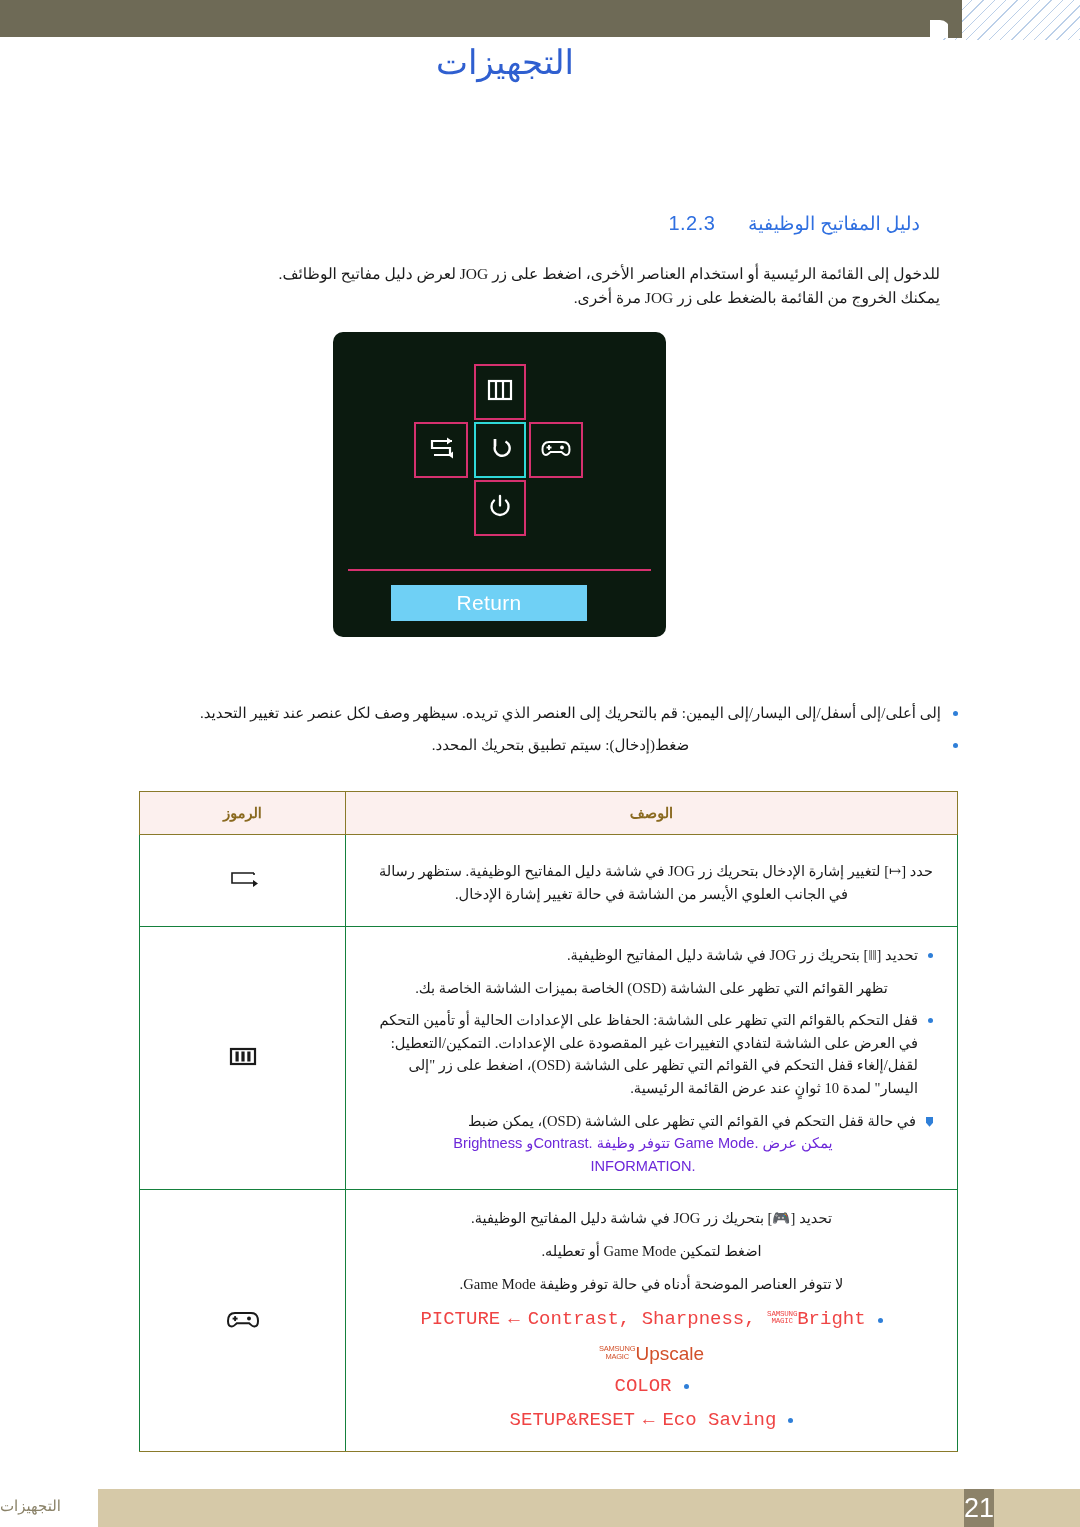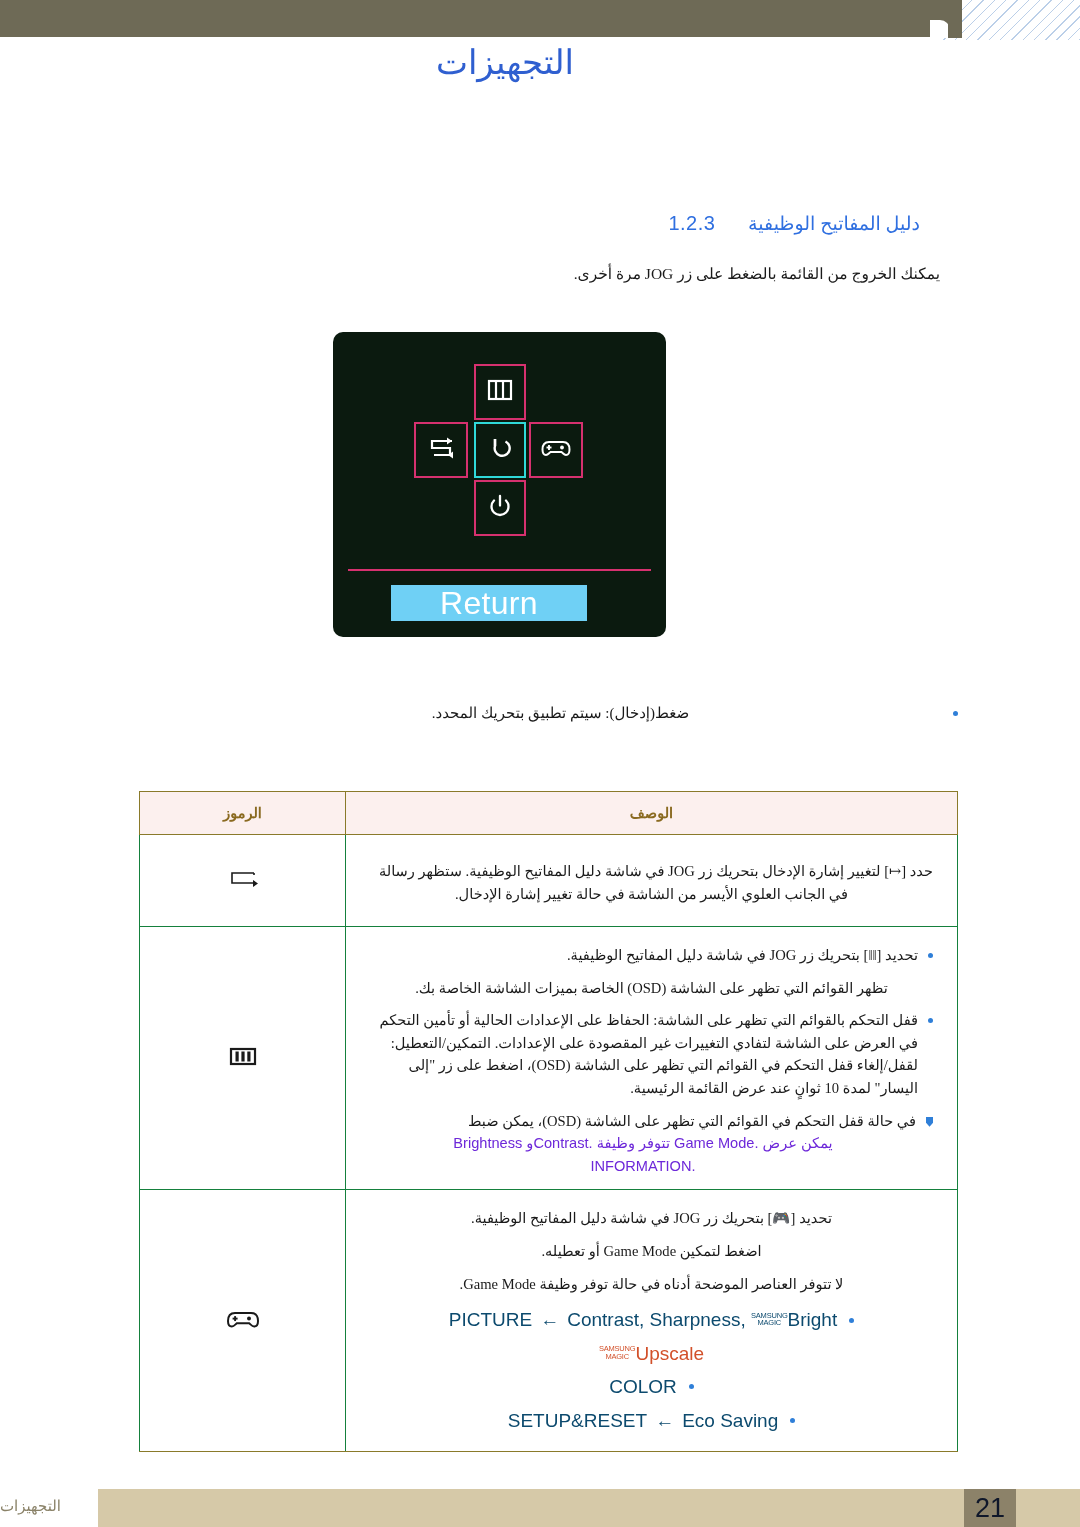--- a/index.html
+++ b/index.html
@@ -167,21 +167,21 @@
   }
   .osd-return {
     position: absolute;
     left: 58px;
     top: 253px;
     width: 196px;
     height: 36px;
     background: #6fd0f5;
     color: #ffffff;
     font-family: "Liberation Sans", sans-serif;
-    font-size: 32px;
+    font-size: 21px;
     display: flex;
     align-items: center;
     justify-content: center;
     direction: ltr;
     letter-spacing: 0.3px;
   }
 
   
   .notes {
     position: absolute;
@@ -301,22 +301,22 @@
     margin-bottom: 4px;
     direction: rtl;
   }
   .menu-dot {
     flex: 0 0 auto;
     width: 5px; height: 5px;
     background: #2f7fd8; border-radius: 50%;
     margin-left: 12px;
   }
   .menu-text {
-    color: #0c4a6e;
-    font-family: Liberation Sans, sans-serif;
+    color: #ef4444;
+    font-family: Liberation Mono, monospace;
     font-size: 19px;
     direction: ltr;
     unicode-bidi: embed;
     white-space: nowrap;
   }
   .mg {
     display: inline-block;
     font-size: 7.5px;
     line-height: 7.5px;
     text-align: center;
@@ -349,24 +349,24 @@
     left: 98px;
     top: 1489px;
     width: 982px;
     height: 38px;
     background: #d6c9a8;
   }
   .footer-pagebox {
     position: absolute;
     left: 964px;
     top: 1489px;
-    width: 52px;
+    width: 30px;
     height: 38px;
     background: #8c8269;
-    color: #0f172a;
+    color: #ffffff;
     font-family: "Liberation Sans", sans-serif;
     font-size: 27px;
     display: flex;
     align-items: center;
     justify-content: center;
   }
   .footer-label {
     position: absolute;
     left: 0;
     top: 1497px;
@@ -396,20 +396,21 @@
 <div class="page-title">
   <span class="page-title-inner">التجهيزات</span>
 </div>
 
 <div class="section-heading">
   <span class="label">دليل المفاتيح الوظيفية</span>
   <span class="num">1.2.3</span>
 </div>
 
 <div class="intro">
+  <span class="ln">للدخول إلى القائمة الرئيسية أو استخدام العناصر الأخرى، اضغط على زر JOG لعرض دليل مفاتيح الوظائف.</span>
   <span class="ln">يمكنك الخروج من القائمة بالضغط على زر JOG مرة أخرى.</span>
 </div>
 
 <div class="osd">
   <div class="osd-cross">
 
     <div class="osd-key key-up">
       <span>
         <svg width="26" height="22" viewBox="0 0 26 22">
           <rect x="2" y="2" width="22" height="18" fill="none" stroke="#ffffff" stroke-width="2.2"></rect>
@@ -457,20 +458,24 @@
         </svg>
       </span>
     </div>
 
   </div>
   <div class="osd-divider"></div>
   <div class="osd-return">Return</div>
 </div>
 
 <div class="notes">
+  <div class="note-row">
+    <span class="bullet-dot"></span>
+    <span class="note-text">إلى أعلى/إلى أسفل/إلى اليسار/إلى اليمين: قم بالتحريك إلى العنصر الذي تريده. سيظهر وصف لكل عنصر عند تغيير التحديد.</span>
+  </div>
   <div class="note-row centered">
     <span class="bullet-dot"></span>
     <span class="note-text">ضغط(إدخال): سيتم تطبيق بتحريك المحدد.</span>
   </div>
 </div>
 
 <table class="tbl">
   <thead>
     <tr>
       <th class="col-desc">الوصف</th>

